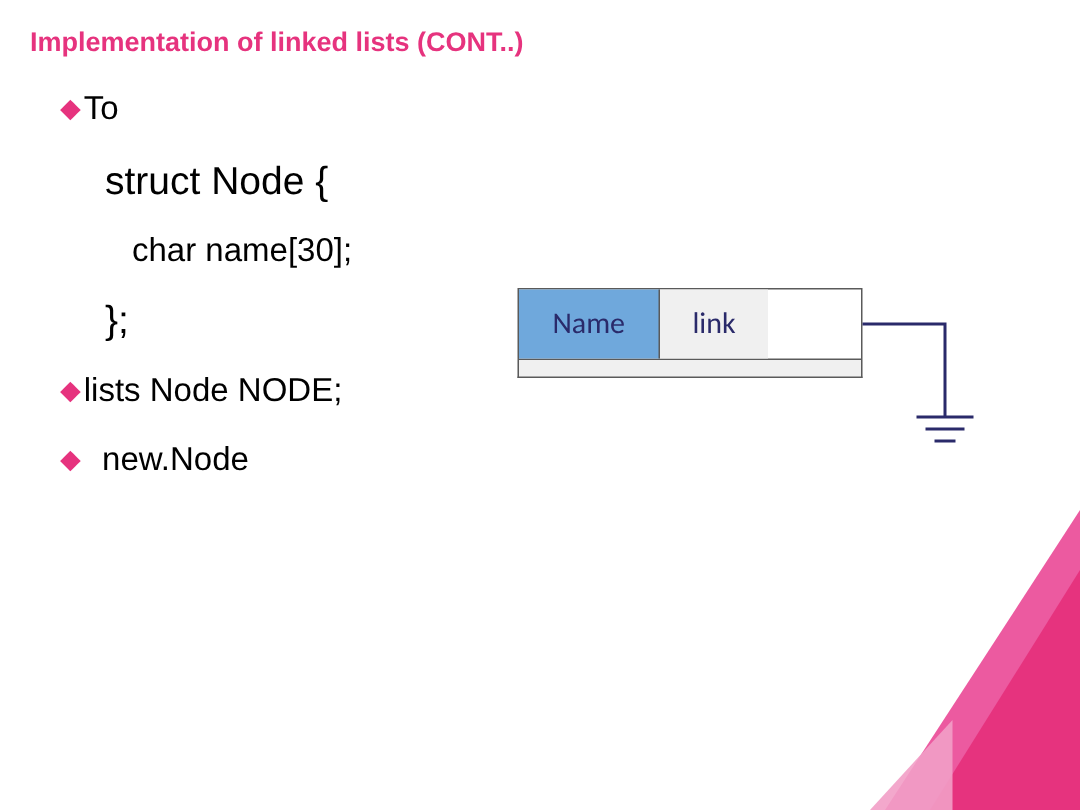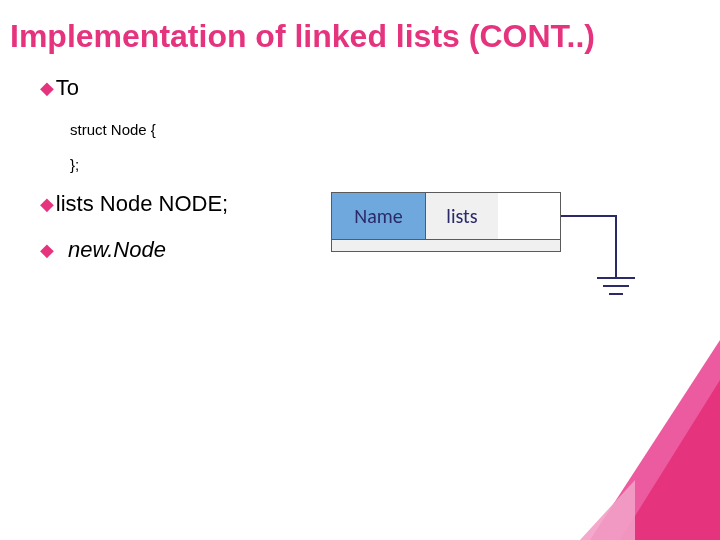--- a/index.html
+++ b/index.html
@@ -13,47 +13,47 @@
   }
   .corner-accent {
     position: absolute;
     right: 0;
     bottom: 0;
     width: 140px;
     height: 200px;
     pointer-events: none;
   }
   .title {
-    font-size: 32px;
+    font-size: 18px;
     font-weight: bold;
     color: #e6337e;
-    padding: 18px 0 0 10px;
+    padding: 18px 0 0 20px;
   }
   .content {
     padding: 20px 0 0 40px;
   }
   .bullet-line {
     display: flex;
     align-items: baseline;
     margin-bottom: 20px;
     font-size: 22px;
     color: #000;
   }
   .bullet-line .diamond {
     color: #e6337e;
     font-size: 18px;
     margin-right: 2px;
     position: relative;
     top: -1px;
   }
-  .indent1 { padding-left: 30px; margin-bottom: 18px; font-size: 15px; }
+  .indent1 { padding-left: 30px; margin-bottom: 18px; font-size: 26px; }
   .indent2 { padding-left: 48px; margin-bottom: 18px; font-size: 22px; }
   .node-figure {
     position: absolute;
-    left: 331px;
+    left: 345px;
     top: 192px;
     width: 330px;
     height: 120px;
   }
   .node-row {
     display: flex;
     height: 48px;
     border: 1.5px solid #5a5a5a;
   }
   .cell {
@@ -89,38 +89,39 @@
 <div class="title">Implementation of linked lists (CONT..)</div>
 
 <div class="content">
 
   <div class="bullet-line">
     <span class="diamond">◆</span>
       <span>To</span>
   </div>
 
   <div class="indent1">struct Node {</div>
+  <div class="indent2">char name[30];</div>
   <div class="indent1">};</div>
 
   <div class="bullet-line">
     <span class="diamond">◆</span>
       <span> lists Node NODE;</span>
   </div>
 
   <div class="bullet-line" style="margin-bottom:0;">
     <span class="diamond">◆</span>
-      <span style="white-space:pre;font-style:italic;">  new.Node</span>
+      <span style="white-space:pre;">  new.Node</span>
   </div>
 
 </div>
 
 <div class="node-figure">
   <div class="node-row" style="width:230px;">
     <div class="cell cell-name">Name</div>
-    <div class="cell cell-link">lists</div>
+    <div class="cell cell-link">link</div>
   </div>
   <div class="blank-row"></div>
 
   <svg class="wire" width="330" height="140">
 
     <path d="M 230 24 L 285 24 L 285 86" stroke="#2a2a6a" stroke-width="2" fill="none"></path>
 
     <line x1="266" y1="86" x2="304" y2="86" stroke="#2a2a6a" stroke-width="2"></line>
     <line x1="272" y1="94" x2="298" y2="94" stroke="#2a2a6a" stroke-width="2"></line>
     <line x1="278" y1="102" x2="292" y2="102" stroke="#2a2a6a" stroke-width="2"></line>

